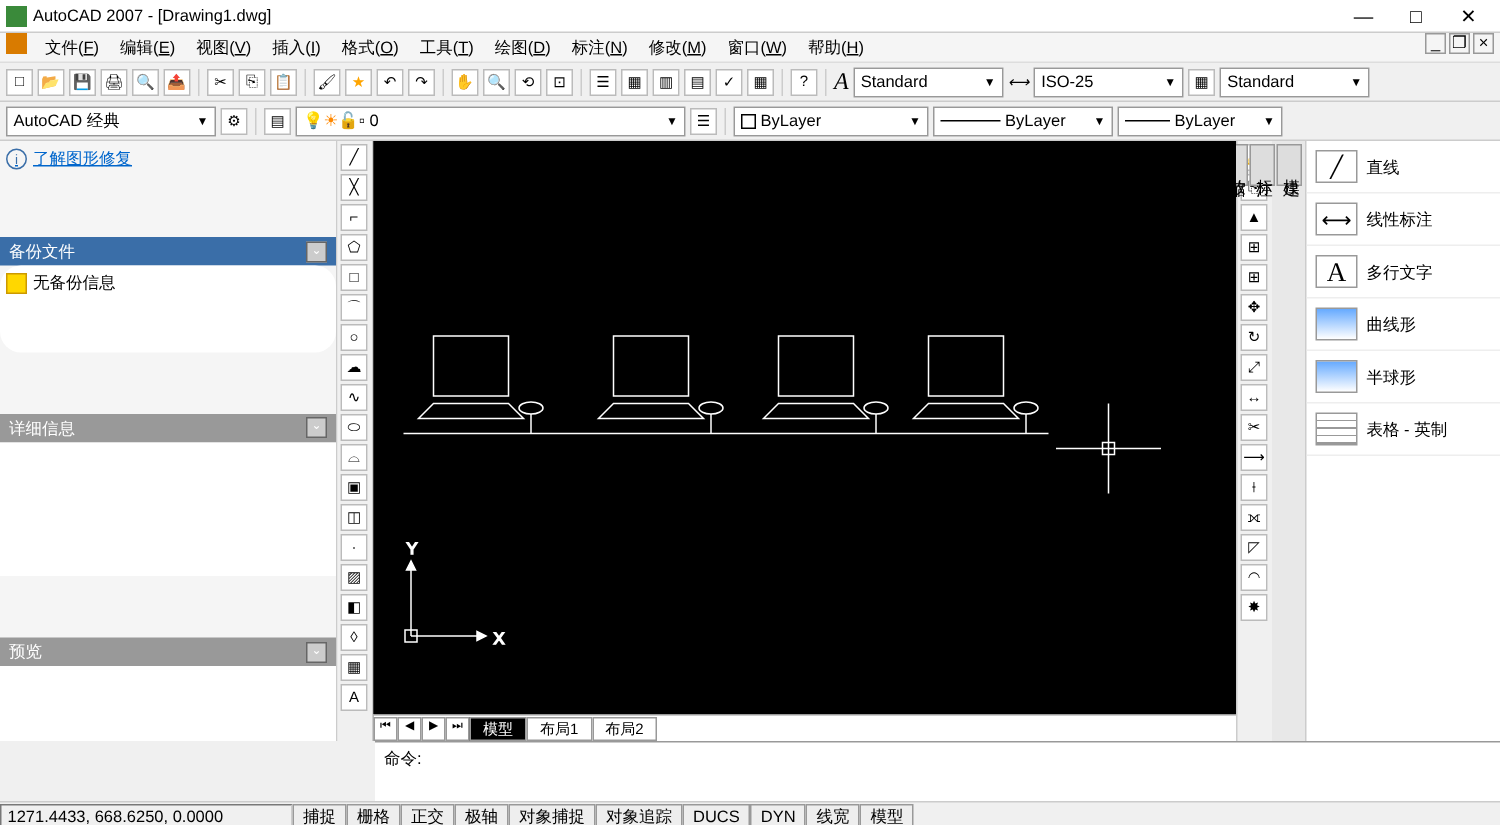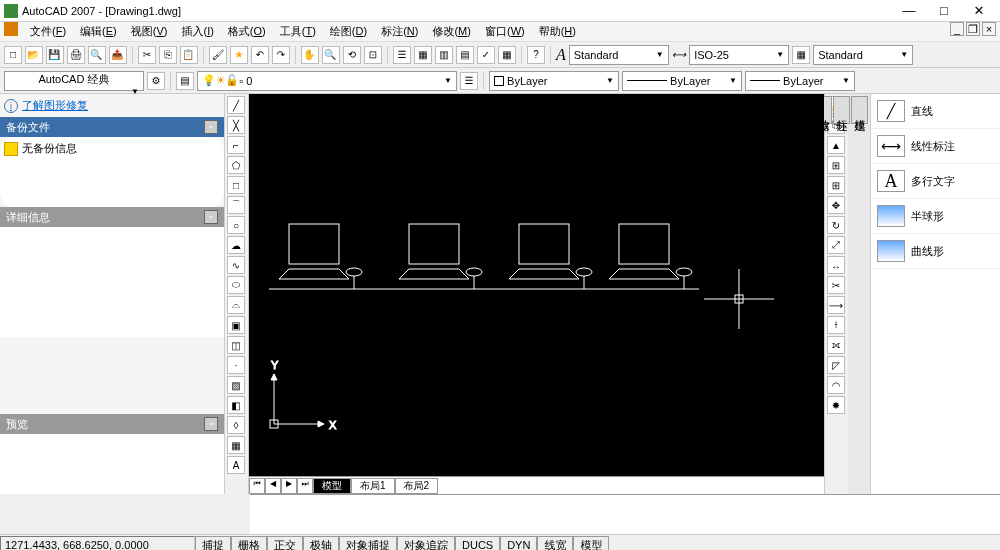--- a/index.html
+++ b/index.html
@@ -13,25 +13,25 @@
 .menubar .menus { display: flex; gap: 2px; }
 .menubar .menu { padding: 2px 6px; cursor: pointer; }
 .menubar .menu u { text-decoration: underline; }
 .menubar .docbtns { display: flex; gap: 2px; font-size: 10px; }
 .menubar .docbtns div { width: 14px; height: 14px; border: 1px solid #999; text-align: center; line-height: 12px; cursor: pointer; }
 .toolbar1, .toolbar2 { height: 26px; background: #f0f0f0; display: flex; align-items: center; padding: 0 4px; gap: 3px; border-bottom: 1px solid #ccc; }
 .tb-icon { width: 18px; height: 18px; border: 1px solid #bbb; background: #fff; cursor: pointer; display: flex; align-items: center; justify-content: center; font-size: 10px; }
 .tb-sep { width: 1px; height: 18px; background: #ccc; margin: 0 2px; }
 .tb-dropdown { height: 20px; border: 1px solid #999; background: #fff; display: flex; align-items: center; padding: 0 4px; cursor: pointer; }
 .tb-dropdown .arrow { margin-left: auto; font-size: 8px; }
-.toolbar2 .tb-dropdown.w1 { width: 140px; flex-direction: column; }
+.toolbar2 .tb-dropdown.w1 { width: 140px; }
 .tb-label { font-style: italic; font-family: cursive; font-size: 16px; }
 .main { display: flex; height: 400px; }
 .left-panel { width: 225px; background: #f5f5f5; border-right: 1px solid #ccc; display: flex; flex-direction: column; }
-.panel-head { height: 20px; background: #999; color: #fff; padding: 2px 6px; display: flex; align-items: center; }
+.panel-head { height: 20px; background: #999; color: #fff; padding: 2px 6px; display: flex; align-items: center; margin-top: 41px; }
 .panel-head .pbtn { margin-left: auto; width: 14px; height: 14px; background: #ccc; border: 1px solid #666; font-size: 8px; text-align: center; cursor: pointer; }
 .panel-blue { background: #3a6ea8; }
 .panel-body { background: #fff; padding: 4px; font-size: 11px; }
 .panel-body.fixedh { height: 70px; border-radius: 14px; }
 .link { color: #0066cc; text-decoration: underline; cursor: pointer; display: flex; align-items: center; gap: 4px; padding: 4px; }
 .link .info-icon { width: 14px; height: 14px; border: 1px solid #3a6ea8; border-radius: 50%; color: #3a6ea8; text-align: center; line-height: 12px; font-size: 9px; }
 .warn-icon { width: 14px; height: 14px; display: inline-block; background: #ffd700; border: 1px solid #cc9900; margin-right: 4px; vertical-align: middle; }
 .spacer { flex: 1; background: #f5f5f5; }
 .draw-toolbar { width: 24px; background: #f0f0f0; border-right: 1px solid #ccc; display: flex; flex-direction: column; gap: 2px; padding: 2px; }
 .draw-toolbar .tb-icon { width: 18px; height: 18px; }
@@ -291,30 +291,35 @@
     <div class="pal-item">
         <div class="pic">⟷</div>
         <span>线性标注</span>
       </div>
     <div class="pal-item">
         <div class="pic" style="font-family:serif;font-size:18px">A</div>
         <span>多行文字</span>
       </div>
     <div class="pal-item">
         <div class="pic grad"></div>
+        <span>曲线形</span>
+      </div>
+    <div class="pal-item">
+        <div class="pic grad"></div>
         <span>半球形</span>
       </div>
     <div class="pal-item">
-        <div class="pic grad"></div>
-        <span>曲线形</span>
+        <div class="pic grid"></div>
+        <span>表格 - 英制</span>
       </div>
   </div>
 </div>
 
 <div class="cmdline">
+  <div>命令:</div>
 </div>
 
 <div class="statusbar">
   <div class="coord">1271.4433, 668.6250, 0.0000</div>
   <div class="sbtn">捕捉</div>
   <div class="sbtn">栅格</div>
   <div class="sbtn">正交</div>
   <div class="sbtn">极轴</div>
   <div class="sbtn">对象捕捉</div>
   <div class="sbtn">对象追踪</div>

